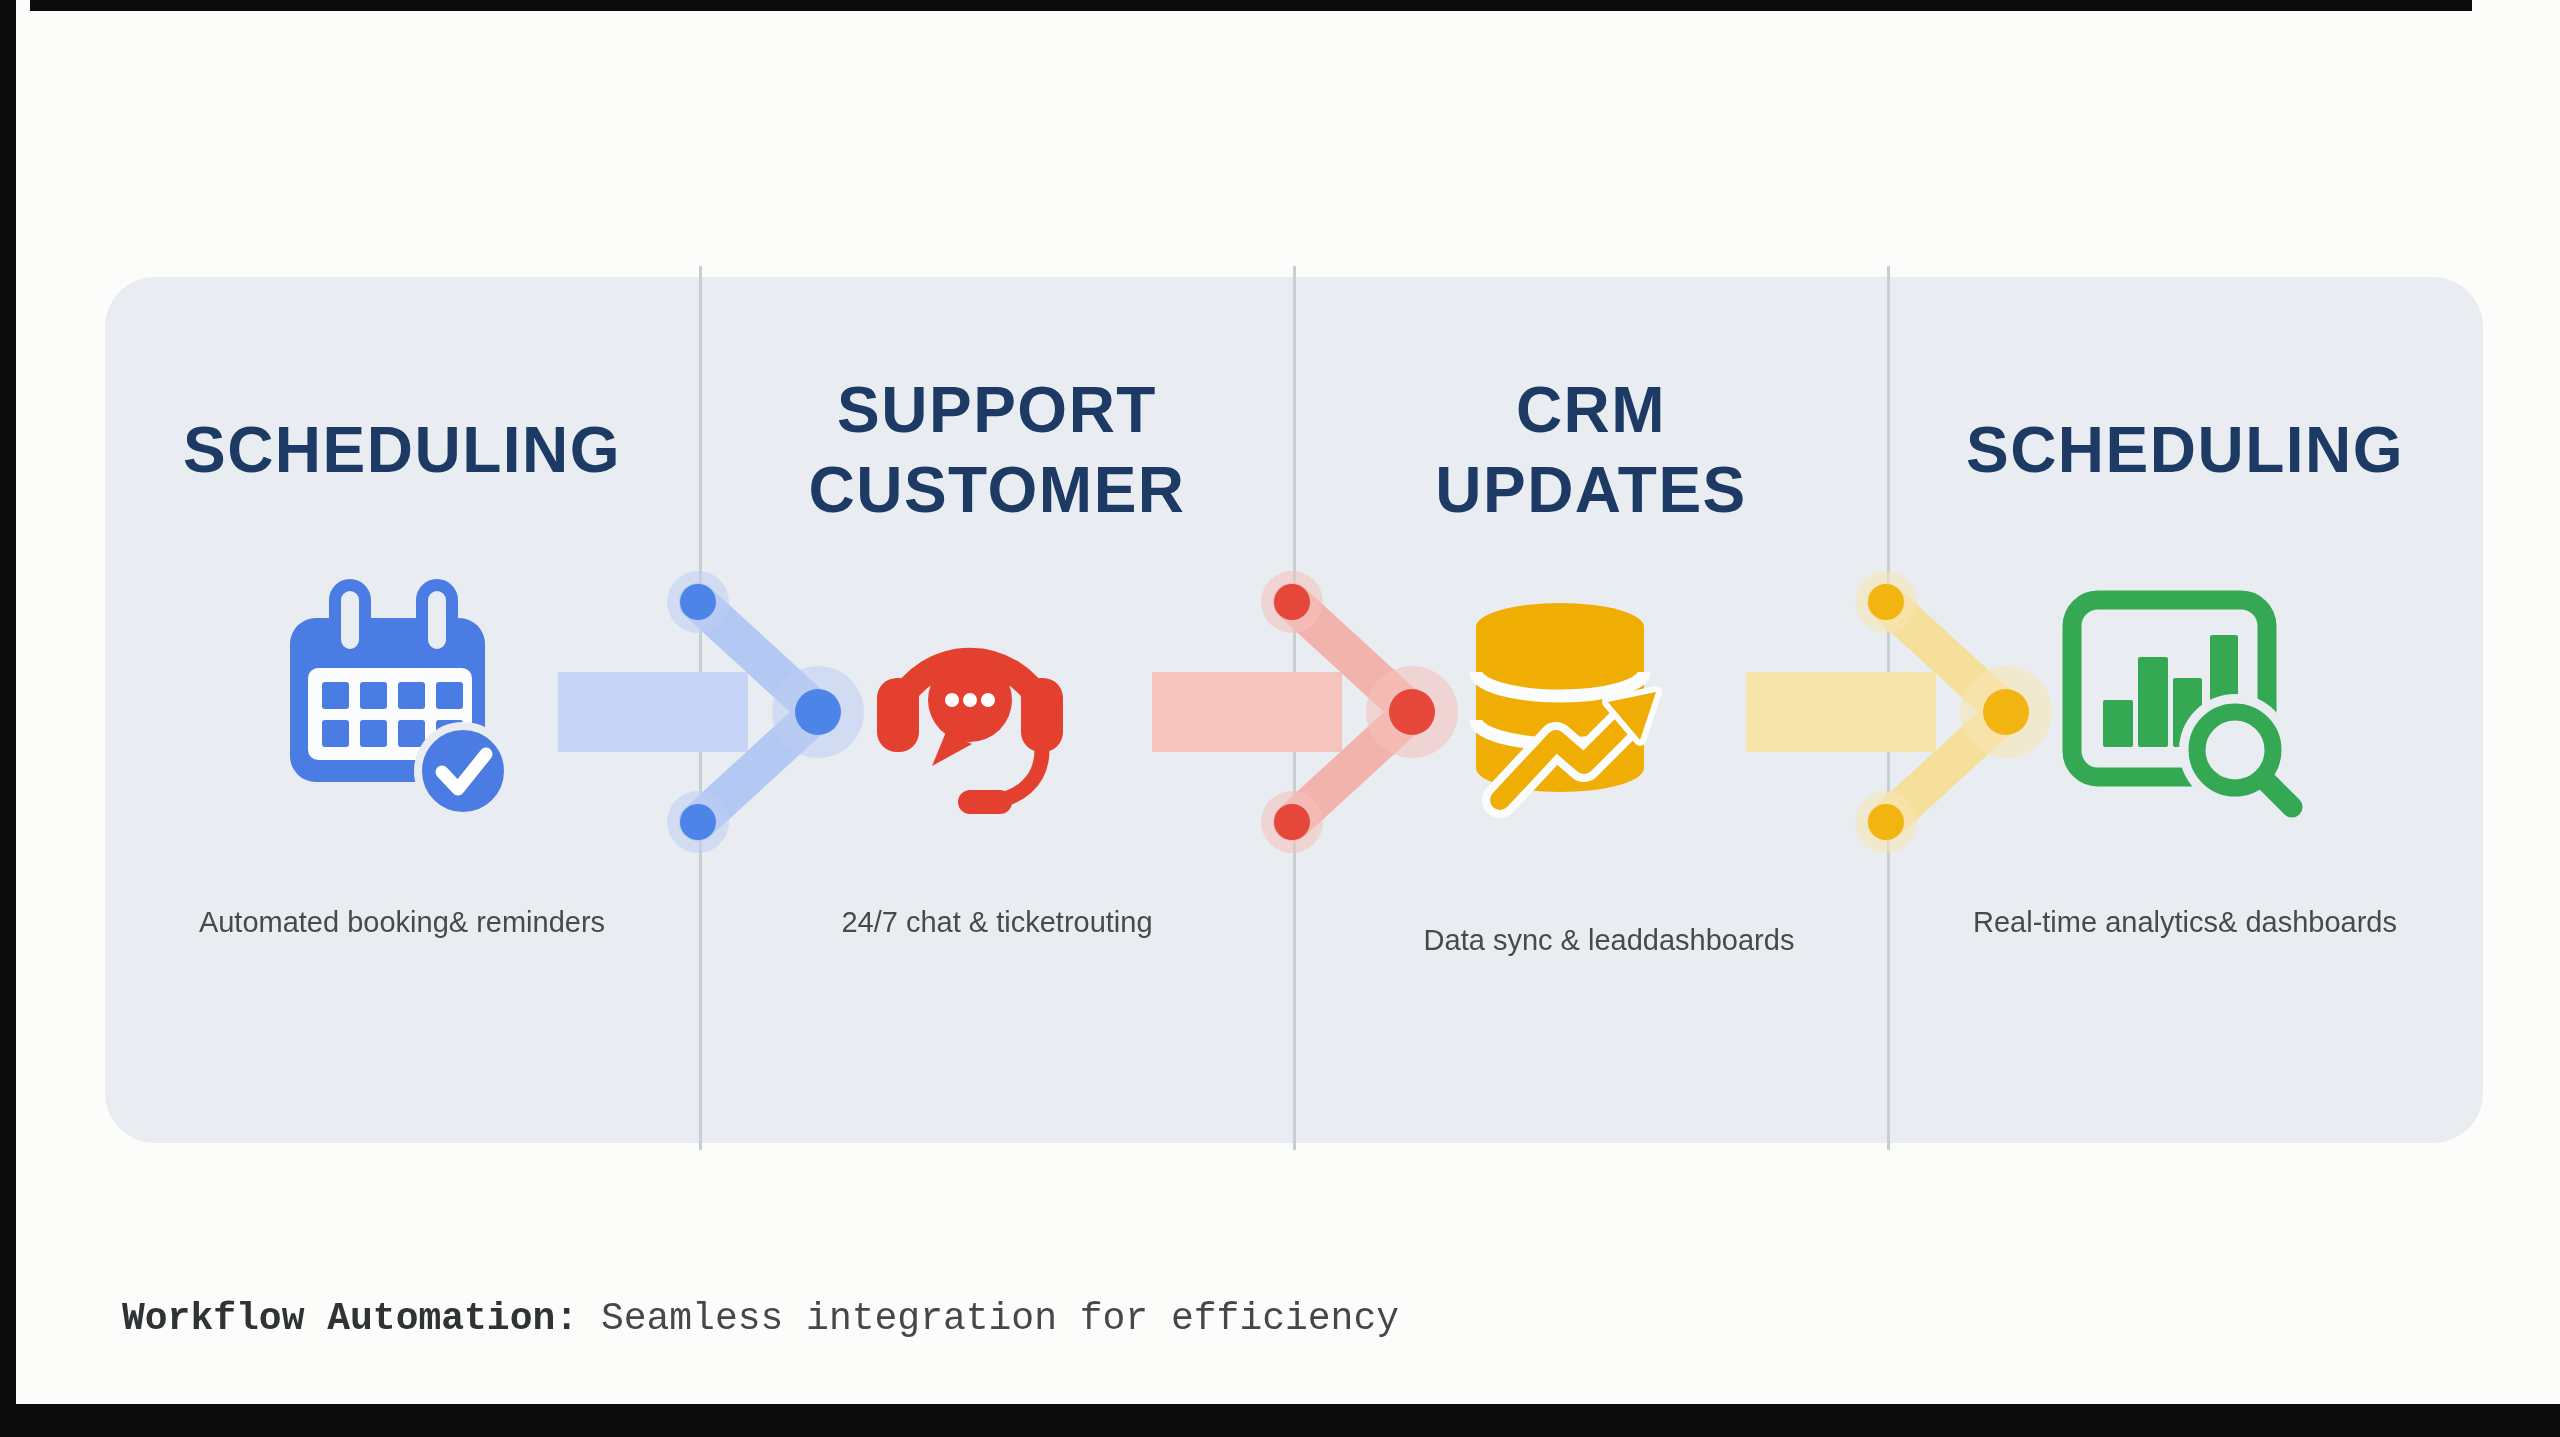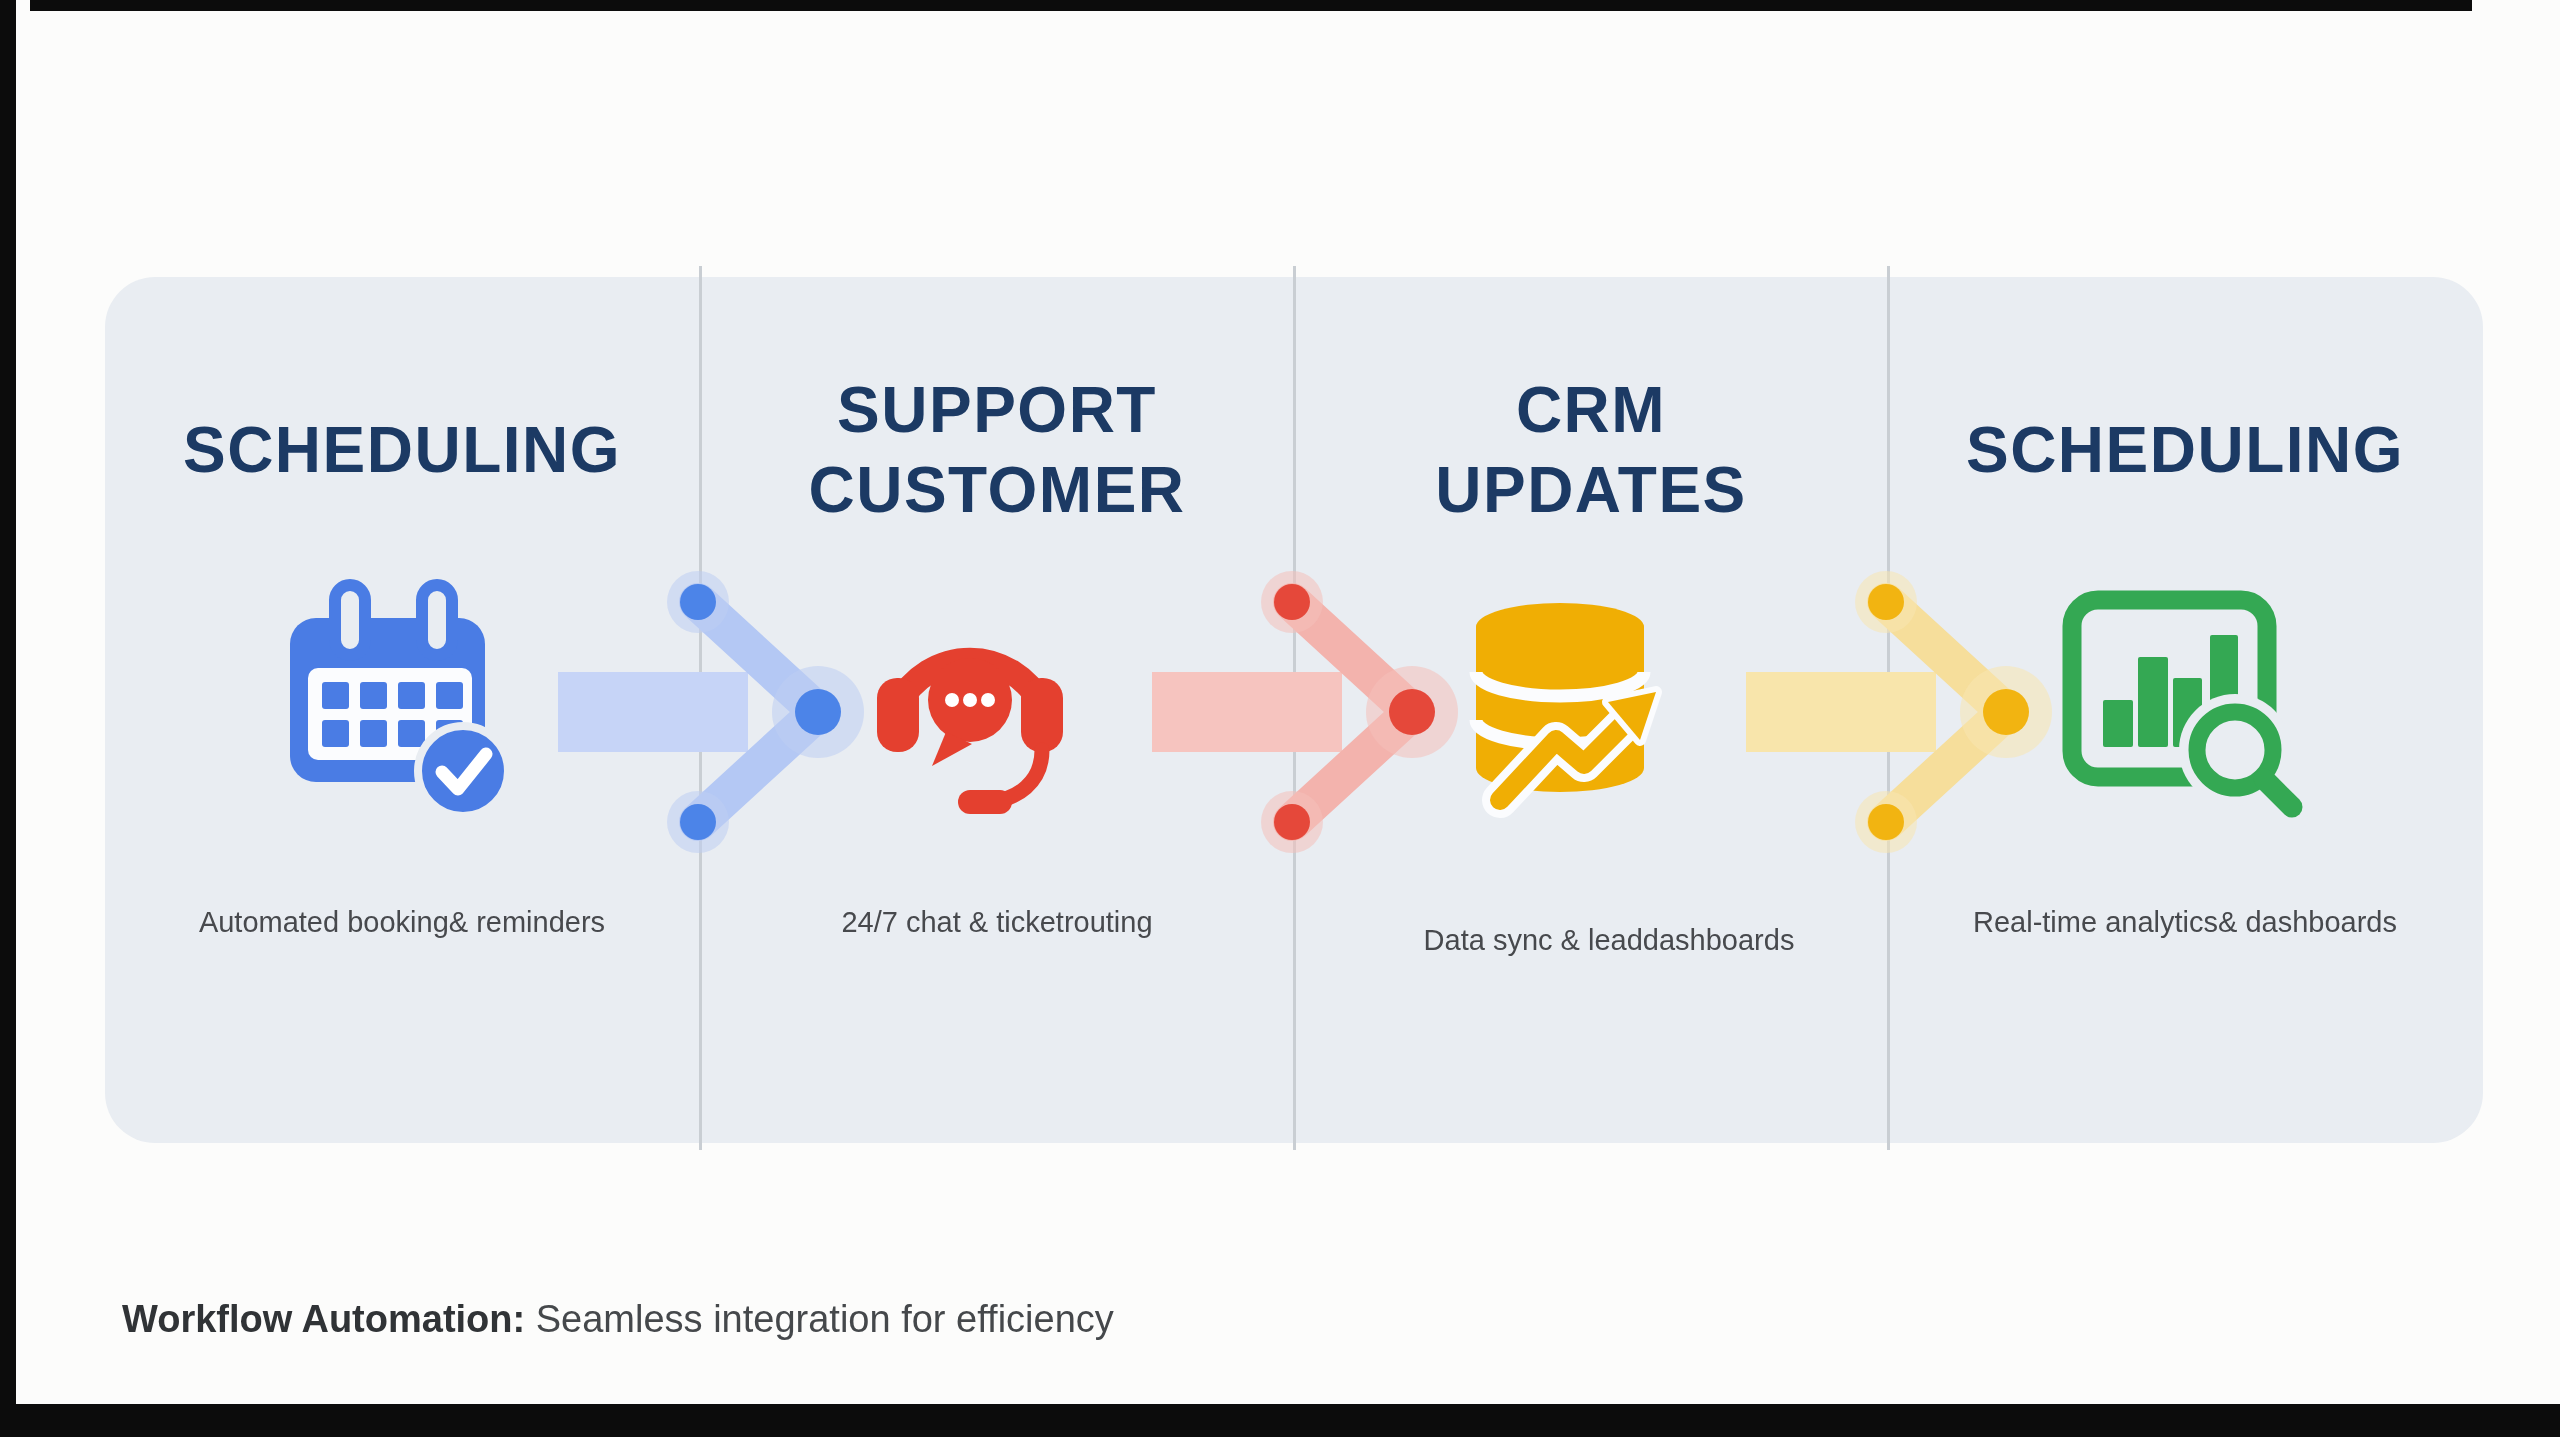--- a/index.html
+++ b/index.html
@@ -46,20 +46,21 @@
 
   .arrow-svg{position:absolute;top:562px;width:340px;height:300px;}
   .arrow-svg.a1{left:530px;--band:var(--blue-band);--chev:var(--blue-chev);--halo:var(--blue-halo);--dot:var(--blue-dot);}
   .arrow-svg.a2{left:1124px;--band:var(--red-band);--chev:var(--red-chev);--halo:var(--red-halo);--dot:var(--red-dot);}
   .arrow-svg.a3{left:1718px;--band:var(--gold-band);--chev:var(--gold-chev);--halo:var(--gold-halo);--dot:var(--gold-dot);}
 
   .caption{
     position:absolute;left:122px;top:1296px;height:46px;
     font-size:38px;line-height:46px;color:var(--c-caption);
     white-space:nowrap;
+    font-family:Liberation Mono, monospace;
   }
   .caption .cap-bold{font-weight:bold;color:var(--c-caption-bold);}
 </style>
 </head>
 <body>
 
 <div class="stage">
 
   <div class="frame-left"></div>
   <div class="frame-top"></div>

